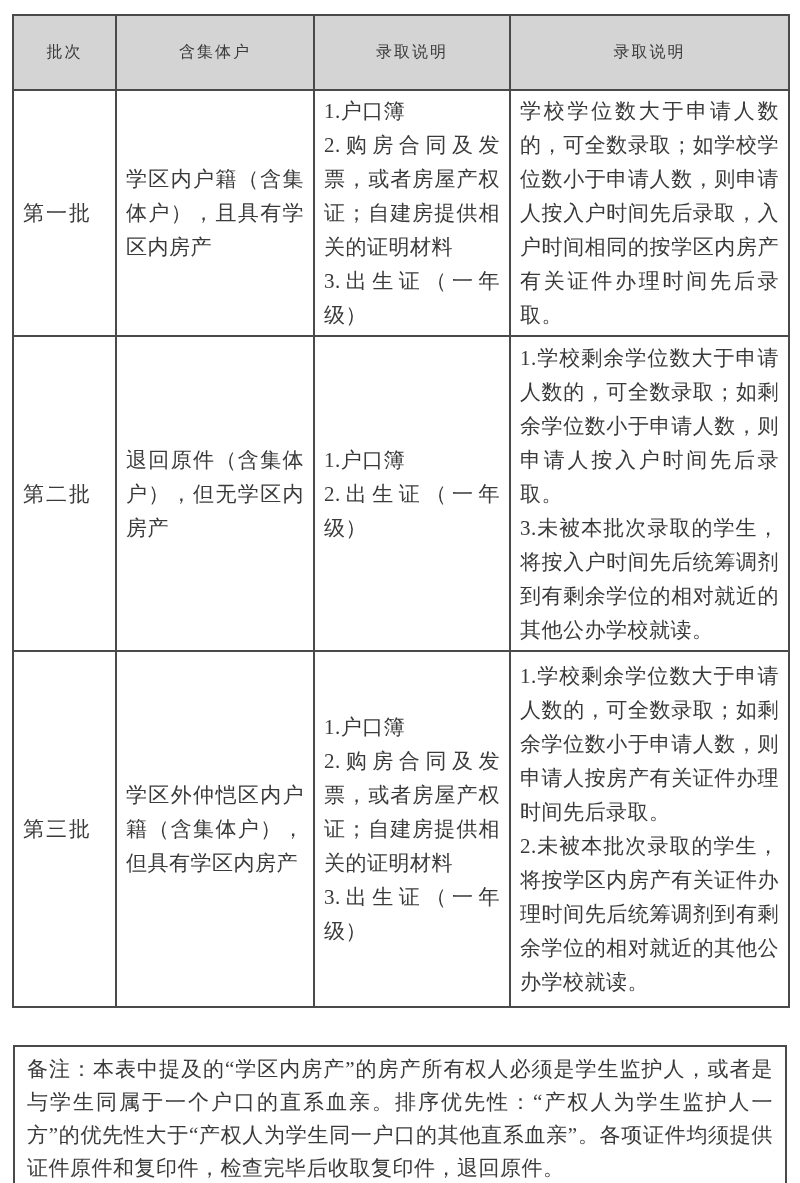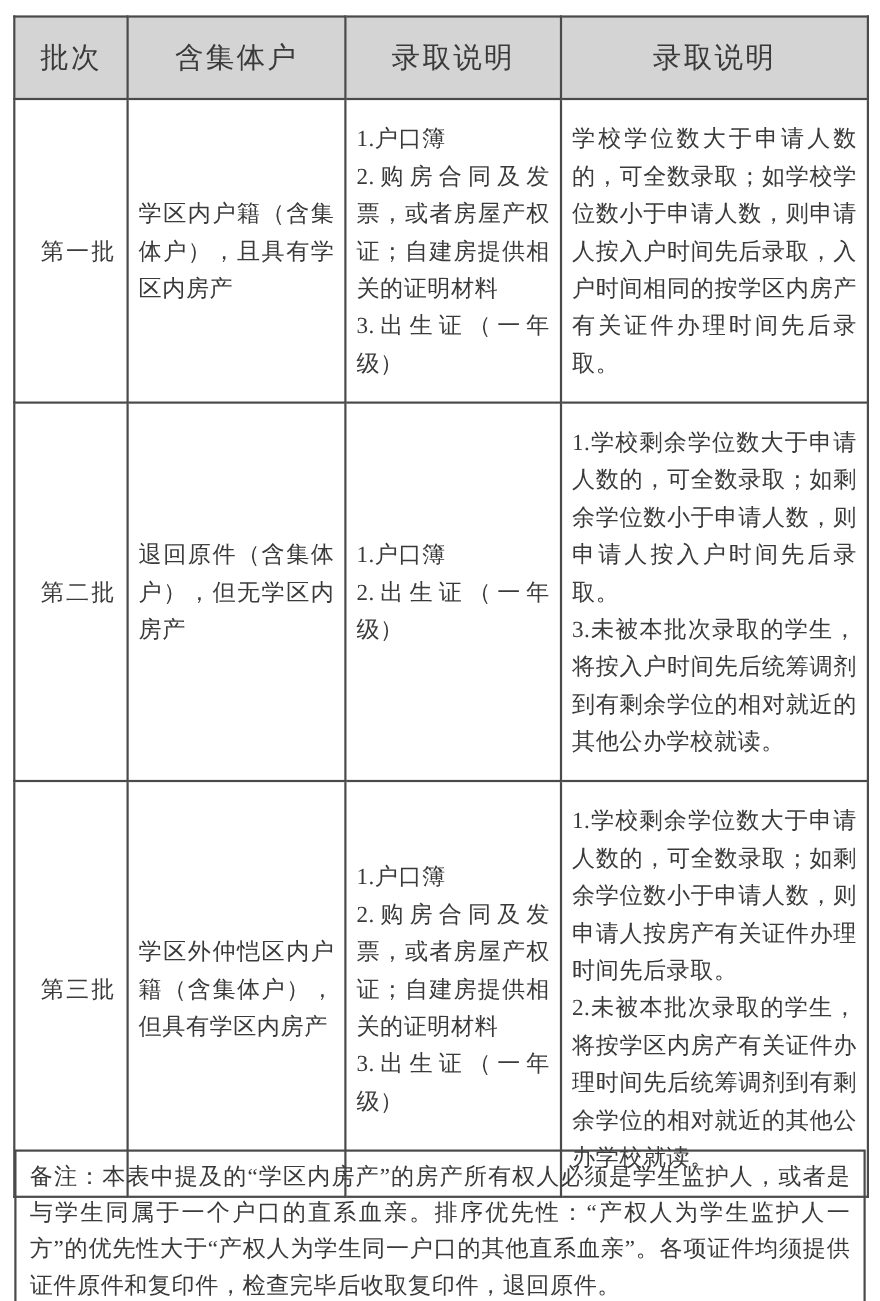--- a/index.html
+++ b/index.html
@@ -25,35 +25,35 @@
   }
   .admission-table th,
   .admission-table td {
     border: 2px solid #4a4a4a;
     vertical-align: middle;
     color: #3a3a3a;
   }
   .admission-table th {
     background: #d4d4d4;
     font-weight: normal;
-    font-size: 26px;
+    font-size: 16px;
     text-align: center;
     letter-spacing: 2px;
     height: 75px;
   }
   .admission-table td {
     font-size: 21px;
     line-height: 34px;
-    padding: 18px 9px;
+    padding: 3px 9px;
   }
   tr.row-1 { height: 243px; }
   tr.row-2 { height: 315px; }
   tr.row-3 { height: 356px; }
   td.cell-batch {
-    text-align: right;
+    text-align: left;
     letter-spacing: 2px;
   }
   td.cell-type,
   td.cell-materials,
   td.cell-admission {
     text-align: justify;
     text-justify: inter-character;
     white-space: pre-line;
     letter-spacing: 0.5px;
   }

